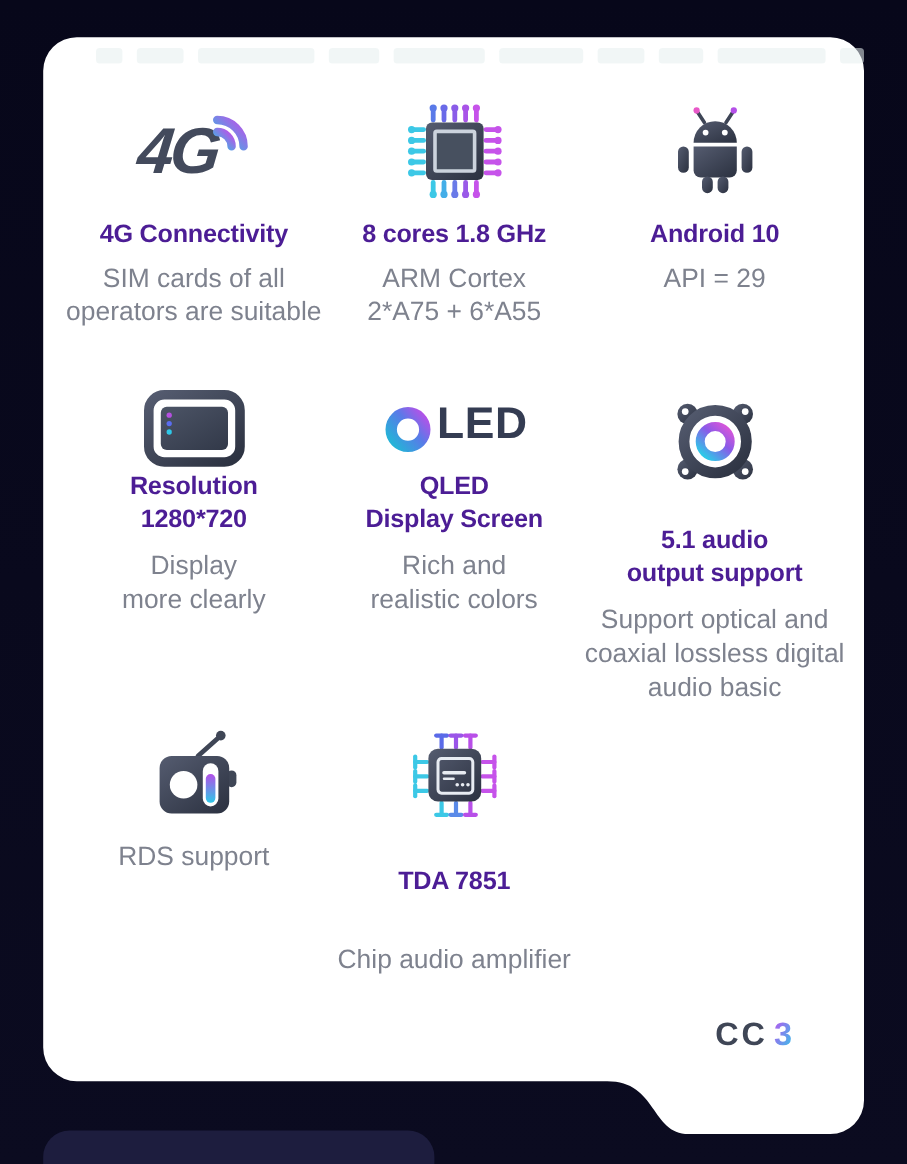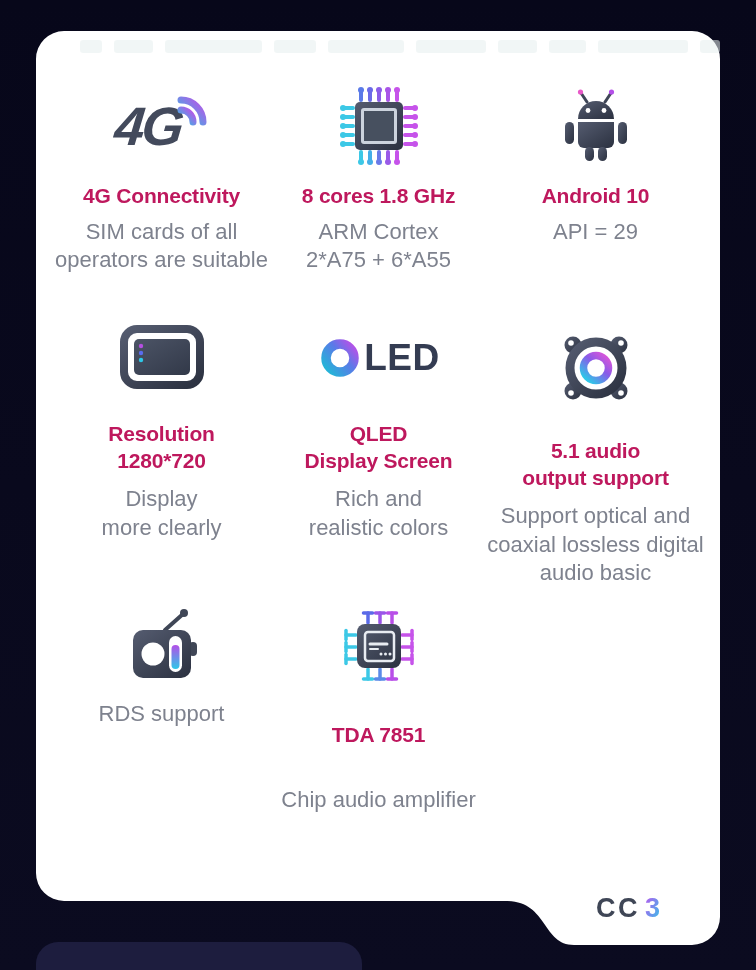--- a/index.html
+++ b/index.html
@@ -14,46 +14,46 @@
     position:absolute;left:36px;top:31px;width:684px;height:870px;
     display:grid;grid-template-columns:repeat(3,217px);grid-template-rows:250px 272px 348px;
     padding-left:17px;box-sizing:border-box;
   }
   .cell{display:flex;flex-direction:column;align-items:center;text-align:center;}
   .icon-wrap{display:flex;align-items:center;justify-content:center;}
   .row1{padding-top:50px;}  .row1 .icon-wrap{height:90px;}
   .row2{padding-top:40px;}  .row2 .icon-wrap{height:72px;}
   .row3{padding-top:47px;}  .row3 .icon-wrap{height:92px;}
   .title{
-    font-size:21px;font-weight:bold;color:#be185d;line-height:1.28;
+    font-size:21px;font-weight:bold;color:#4c1d95;line-height:1.28;
     white-space:pre-line;letter-spacing:-0.2px;
   }
   .row1 .title{margin-top:12px;}
-  .row2 .title{margin-top:28px;min-height:56px;}
+  .row2 .title{min-height:56px;}
   .row3 .title{margin-top:30px;min-height:56px;}
   .subtitle{
     font-size:22px;color:#7e828e;line-height:1.3;white-space:pre-line;margin-top:8px;
   }
   
   .ghost-row{
     position:absolute;left:80px;top:40px;width:640px;display:flex;gap:12px;opacity:.55;
   }
   .ghost-row i{height:13px;background:#e7f0f0;border-radius:3px;display:block;}
   
   .fourg{position:relative;padding-right:26px;}
   .fourg-text{
     font-size:54px;font-weight:bold;font-style:italic;color:#434a5c;
     letter-spacing:-3px;transform:skewX(-6deg);display:inline-block;line-height:1;
   }
   .fourg-arcs{position:absolute;top:-16px;right:-6px;}
   
-  .qled{display:flex;align-items:center;gap:1px;}
+  .qled{display:flex;gap:1px;}
   .qled-led{font-size:37px;font-weight:bold;color:#343c52;letter-spacing:.5px;line-height:1;}
   
-  .logo{position:absolute;left:596px;top:893px;}
+  .logo{position:absolute;left:596px;top:847px;}
   .next-card{
     position:absolute;left:36px;top:942px;width:326px;height:28px;
     background:#1d1d3e;border-radius:22px 22px 0 0;
   }
 </style>
 </head>
 <body>
 
 <svg width="0" height="0" style="position:absolute" aria-hidden="true">
   <defs>

